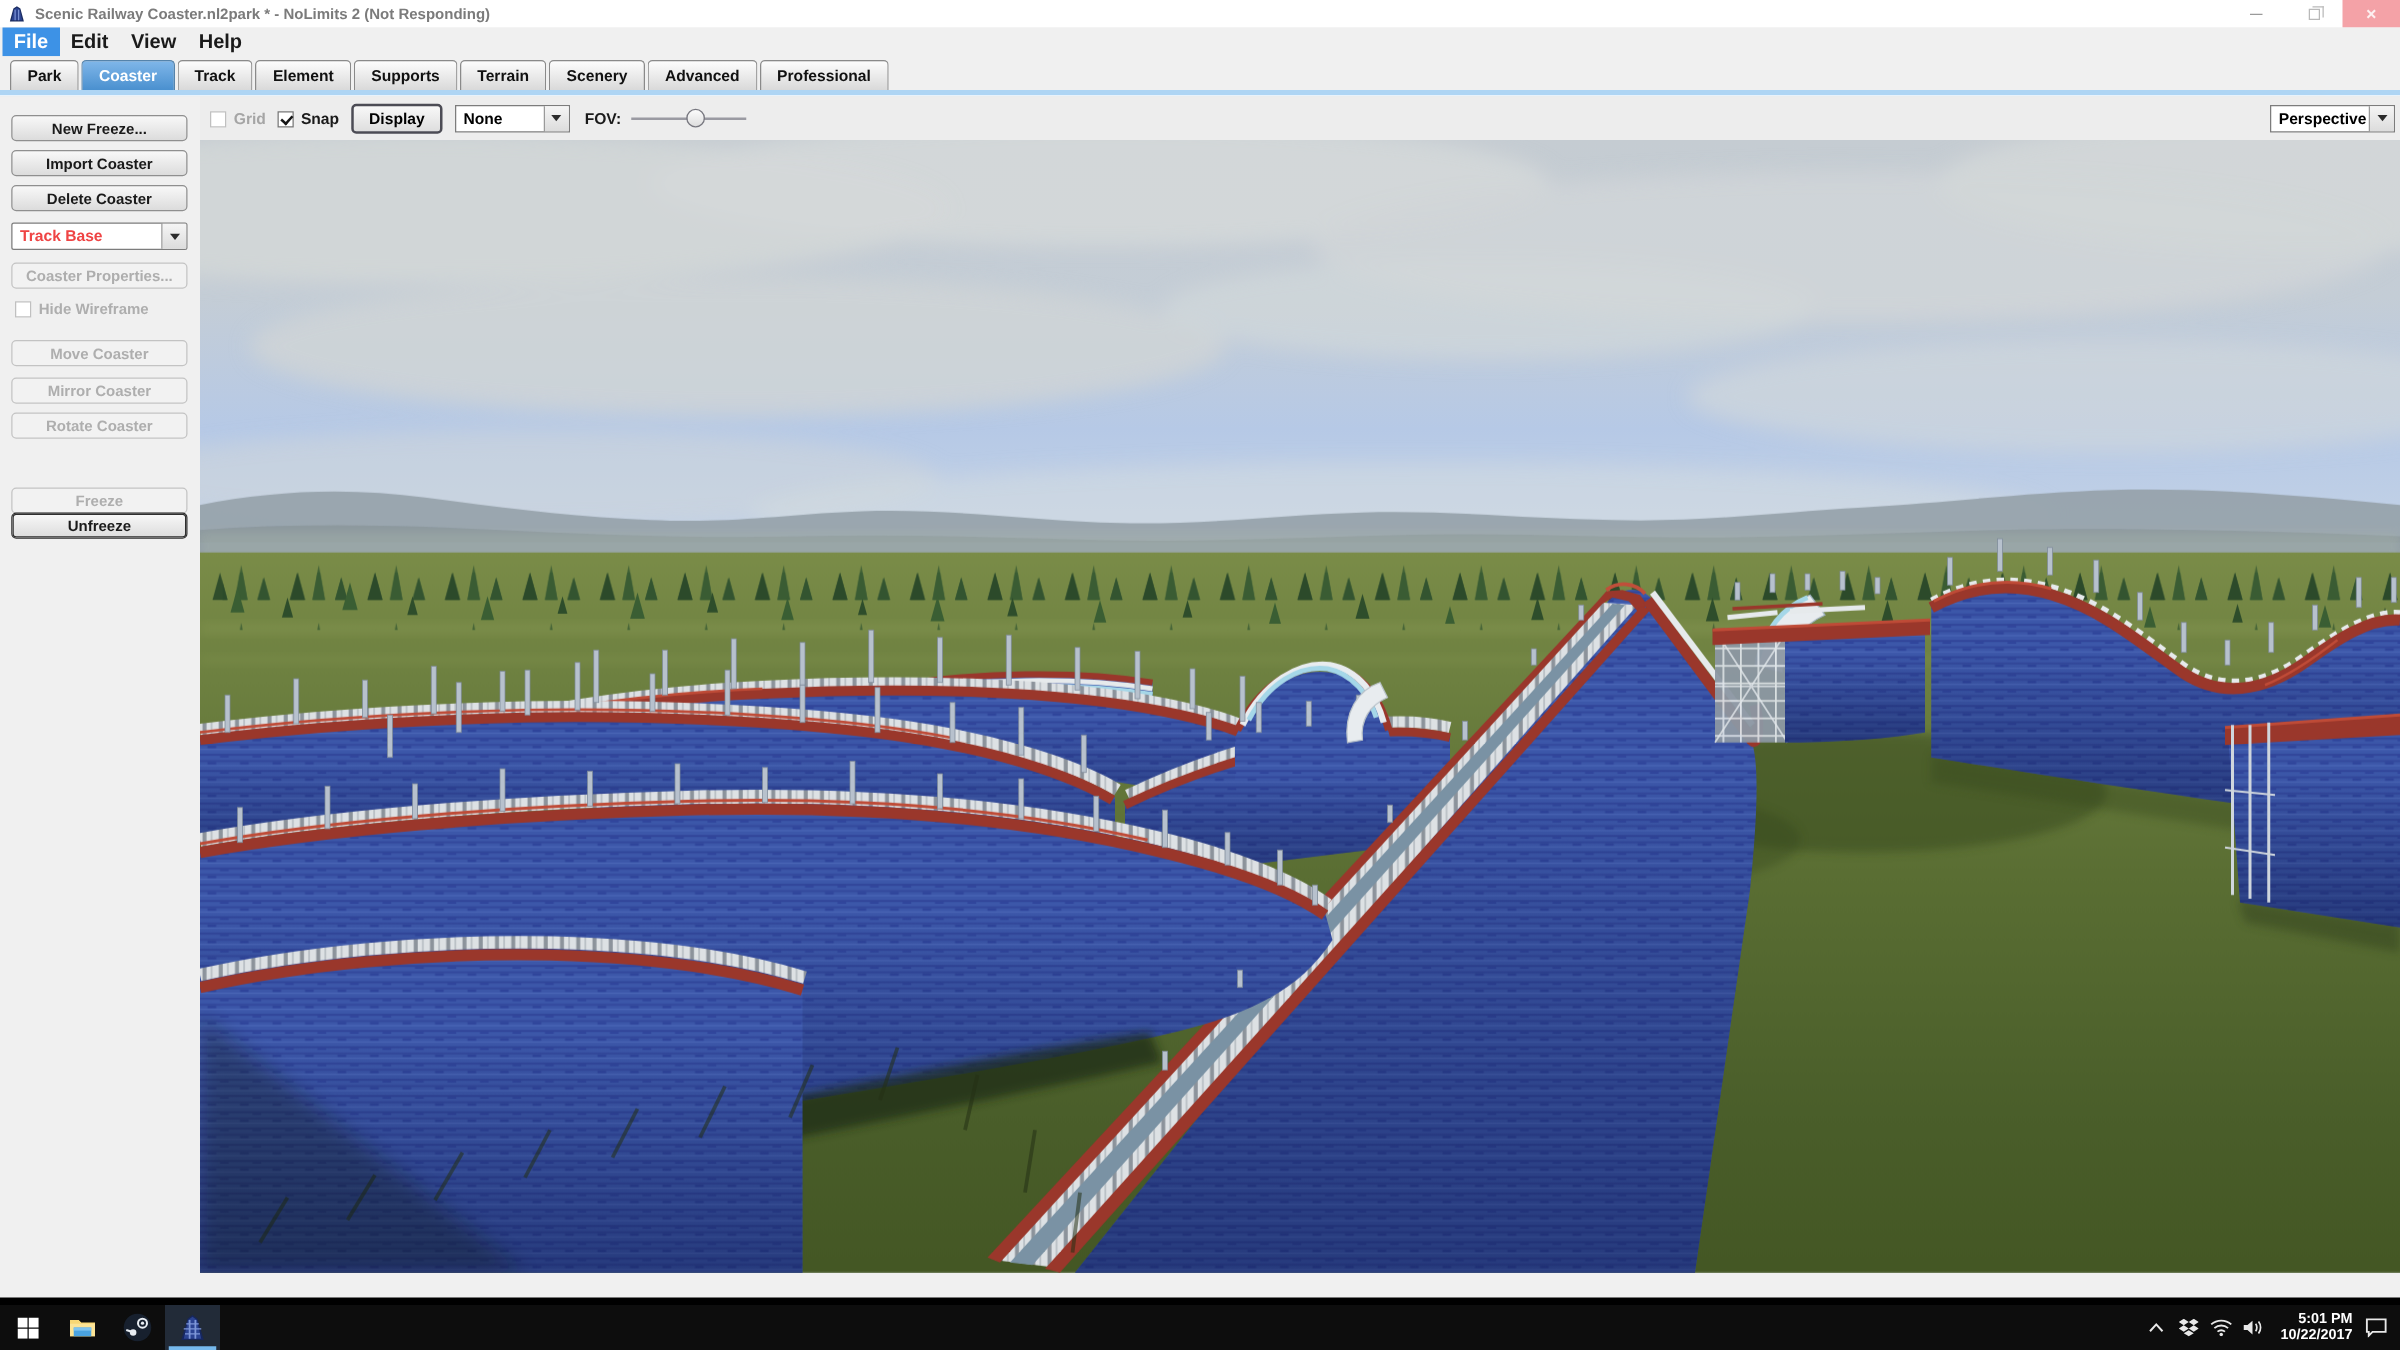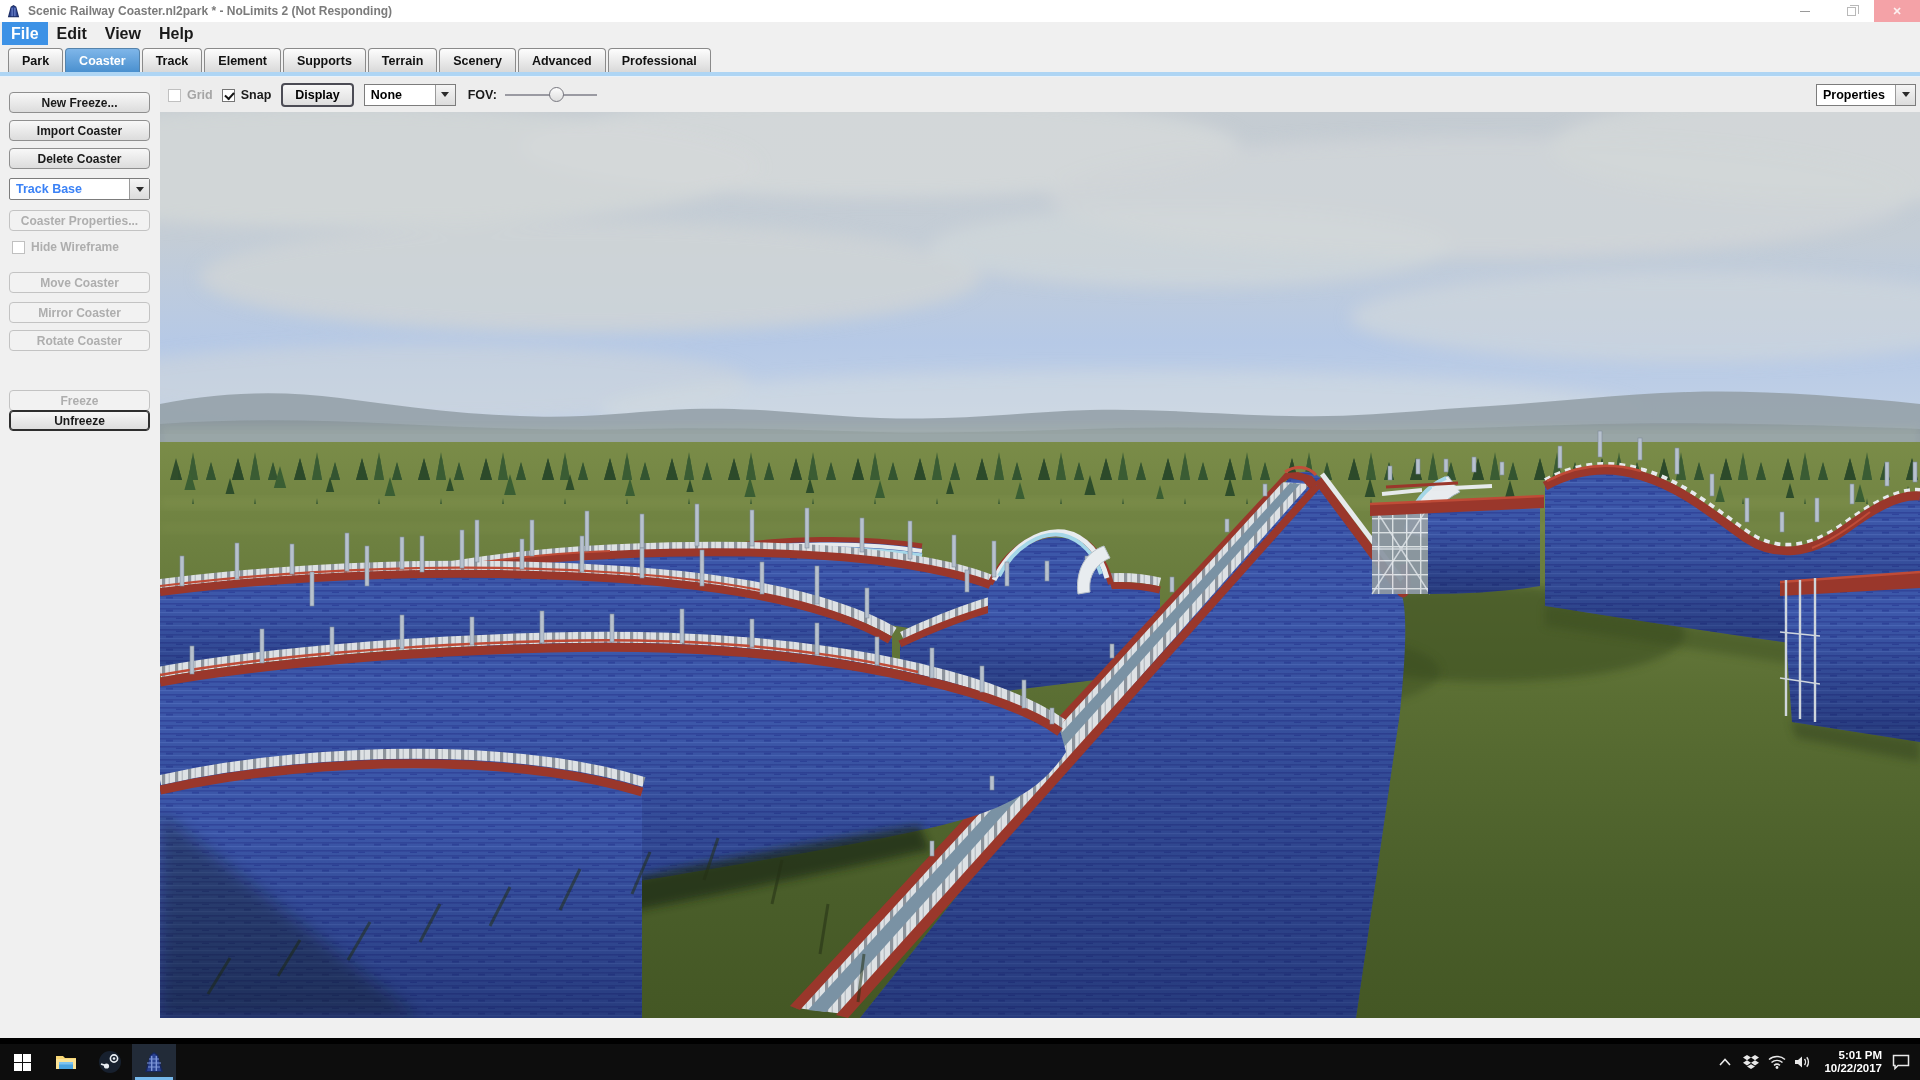--- a/index.html
+++ b/index.html
@@ -29,21 +29,21 @@
   .tab.active { background:linear-gradient(#7fb6e9,#4a90cf); color:#fff; border-color:#5583ab;padding-left:13px; }
   .accent-strip { position:absolute; left:0; top:72px; width:1920px; height:5px; background:#aed5f4; border-bottom:1px solid #e8f2fb; }
 
   
   .sidebar { position:absolute; left:0; top:77px; width:160px; height:941px; background:#f0f0f0; }
   .sbtn { position:absolute; left:9px; width:141px; height:21px; background:linear-gradient(#f8f8f8,#dcdcdc);
           border:1px solid #8f8f8f; border-radius:4px; font-size:12px; color:#1a1a1a; display:flex; align-items:center; justify-content:center; }
   .sbtn.disabled { background:#f2f2f2; border-color:#c3c3c3; color:#aeaeae; }
   .sbtn.default { border:1px solid #2e2e2e; box-shadow:0 0 0 1px #2e2e2e inset; }
   .sdd { position:absolute; left:9px; width:141px; height:22px; background:#fff; border:1px solid #7c7c7c; border-radius:2px;
-         display:flex; align-items:center; font-size:12.5px; color:#3b82f6; }
+         display:flex; align-items:center; font-size:12.5px; color:#ef4444; }
   .sdd .dd-text { flex:1; padding-left:6px; }
   .dd-btn { width:20px; height:100%; border-left:1px solid #9a9a9a; background:linear-gradient(#f5f5f5,#dcdcdc); display:flex; align-items:center; justify-content:center; }
   .arrow-down { width:0; height:0; border-left:4px solid transparent; border-right:4px solid transparent; border-top:5px solid #2b2b2b; }
   .cbrow { position:absolute; left:12px; display:flex; align-items:flex-end; gap:6px; font-size:12px; }
   .cbrow.disabled { color:#aeaeae; }
   .cb { width:13px; height:13px; background:#fff; border:1px solid #757575; position:relative; }
   .cb.disabled { border-color:#c0c0c0; }
   .cb.checked::after { content:''; position:absolute; left:2px; top:2px; width:7px; height:4px;
                        border-left:2px solid #151515; border-bottom:2px solid #151515; transform:rotate(-48deg); }
 
@@ -164,21 +164,21 @@
       <span class="dd-btn">
           <span class="arrow-down"></span>
         </span>
     </div>
     <span class="tb-label" style="margin-left:12px">FOV:</span>
     <div class="slider">
       <div class="track"></div>
       <div class="handle"></div>
     </div>
     <div class="tb-dd tb-right" style="width:100px">
-      <span class="dd-text">Properties</span>
+      <span class="dd-text">Perspective</span>
       <span class="dd-btn">
           <span class="arrow-down"></span>
         </span>
     </div>
   </div>
 
   <div class="viewport">
     <svg viewBox="0 0 1760 906" preserveAspectRatio="none">
       <defs>
         <linearGradient id="skyGrad" x1="0" y1="0" x2="0" y2="1">

